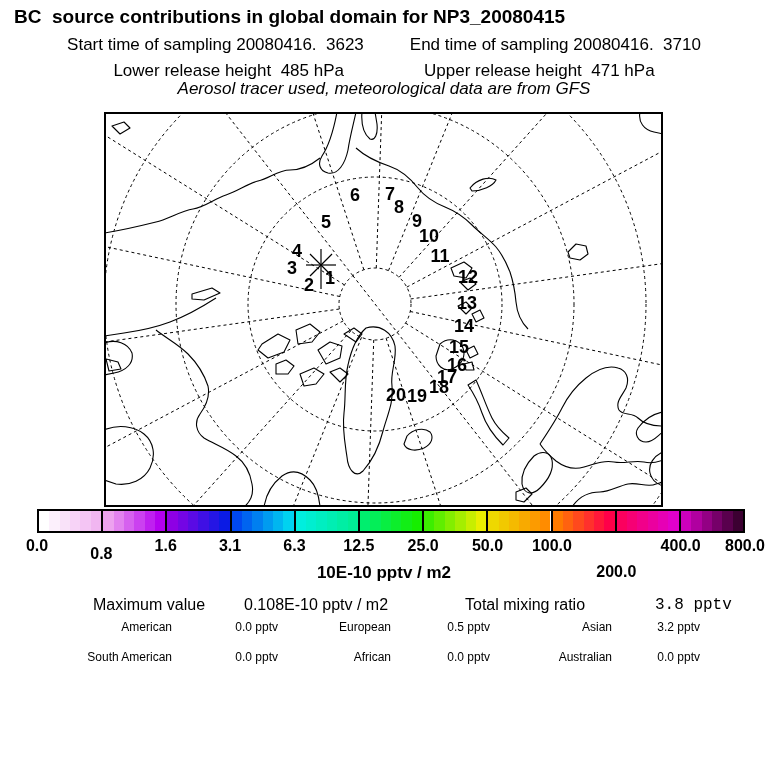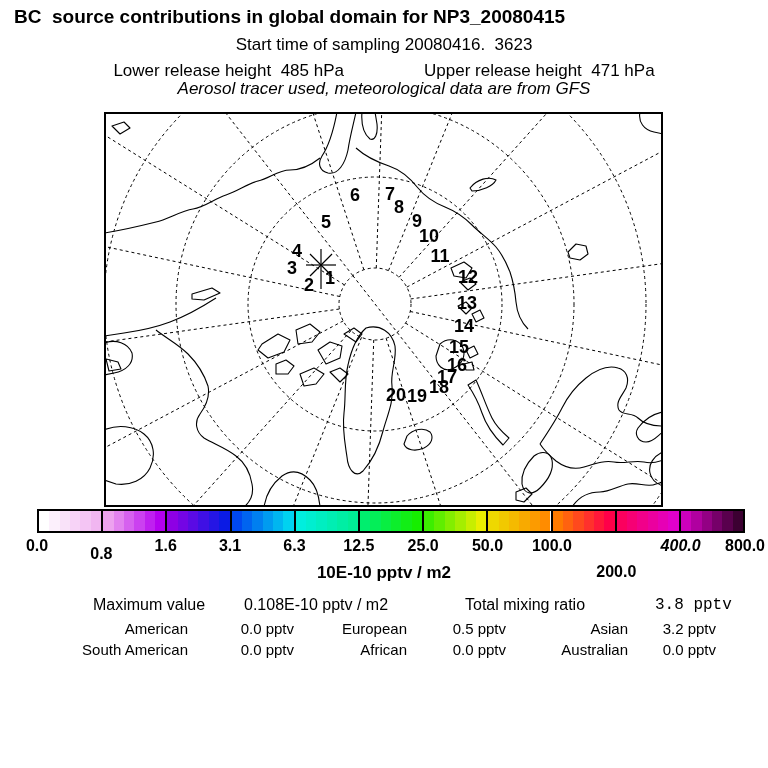--- a/index.html
+++ b/index.html
@@ -17,36 +17,37 @@
   #colorbar .seg{flex:1;display:flex;border-right:2px solid #000;}
   #colorbar .seg:last-child{border-right:none;}
   #colorbar .cell{flex:1;}
   #cbticks{position:absolute;left:0;top:537px;width:768px;height:18px;text-align:center;}
   #cbticks .tick{position:absolute;transform:translateX(-50%);font-size:16px;font-weight:bold;}
   .unit{position:absolute;left:0;top:563px;width:768px;text-align:center;
         font-size:17px;font-weight:bold;}
   .statA{position:absolute;left:0;top:596px;width:768px;height:18px;font-size:16px;}
   .statA span{position:absolute;white-space:pre;margin-left:29px;}
   .sA1{left:64px;} .sA2{left:215px;} .sA3{left:436px;} .sA4{left:626px;font-family:Liberation Mono, monospace;}
-  #statgrid{position:absolute;left:16px;top:620px;display:grid;
+  #statgrid{position:absolute;left:0;top:620px;display:grid;
             grid-template-columns:172px 106px 113px 99px 122px 88px;
-            grid-auto-rows:17px;row-gap:4px;font-size:15px;}
+            grid-auto-rows:17px;row-gap:13px;font-size:12px;}
   #statgrid div{text-align:right;white-space:pre;}
   svg text.traj{font-family:"Liberation Sans","DejaVu Sans",sans-serif;
                 font-size:18px;font-weight:bold;fill:#000;}
 </style>
 </head>
 <body>
 
 <div class="page">
 
   <div class="title">BC  source contributions in global domain for NP3_20080415</div>
 
   <div class="hline l2">
     <span>Start time of sampling 20080416.  3623</span>
+    <span>End time of sampling 20080416.  3710</span>
   </div>
 
   <div class="hline l3">
     <span>Lower release height  485 hPa</span>
     <span>Upper release height  471 hPa</span>
   </div>
 
   <div class="hline l4">
     <span>Aerosol tracer used, meteorological data are from GFS</span>
   </div>
@@ -251,21 +252,21 @@
       <div class="tick" style="left: 37px;">0.0</div>
       <div class="tick" style="left: 101.364px; margin-top: 8px;">0.8</div>
       <div class="tick" style="left: 165.727px;">1.6</div>
       <div class="tick" style="left: 230.091px;">3.1</div>
       <div class="tick" style="left: 294.455px;">6.3</div>
       <div class="tick" style="left: 358.818px;">12.5</div>
       <div class="tick" style="left: 423.182px;">25.0</div>
       <div class="tick" style="left: 487.545px;">50.0</div>
       <div class="tick" style="left: 551.909px;">100.0</div>
       <div class="tick" style="left: 616.273px; margin-top: 26px;">200.0</div>
-      <div class="tick" style="left: 680.636px; font-style: italic;">400.0</div>
+      <div class="tick" style="left: 680.636px;">400.0</div>
       <div class="tick" style="left: 745px;">800.0</div>
     </div>
   <div class="unit">10E-10 pptv / m2</div>
 
   <div class="statA">
     <span class="sA1">Maximum value</span>
     <span class="sA2">0.108E-10 pptv / m2</span>
     <span class="sA3">Total mixing ratio</span>
     <span class="sA4">3.8 pptv</span>
   </div>

